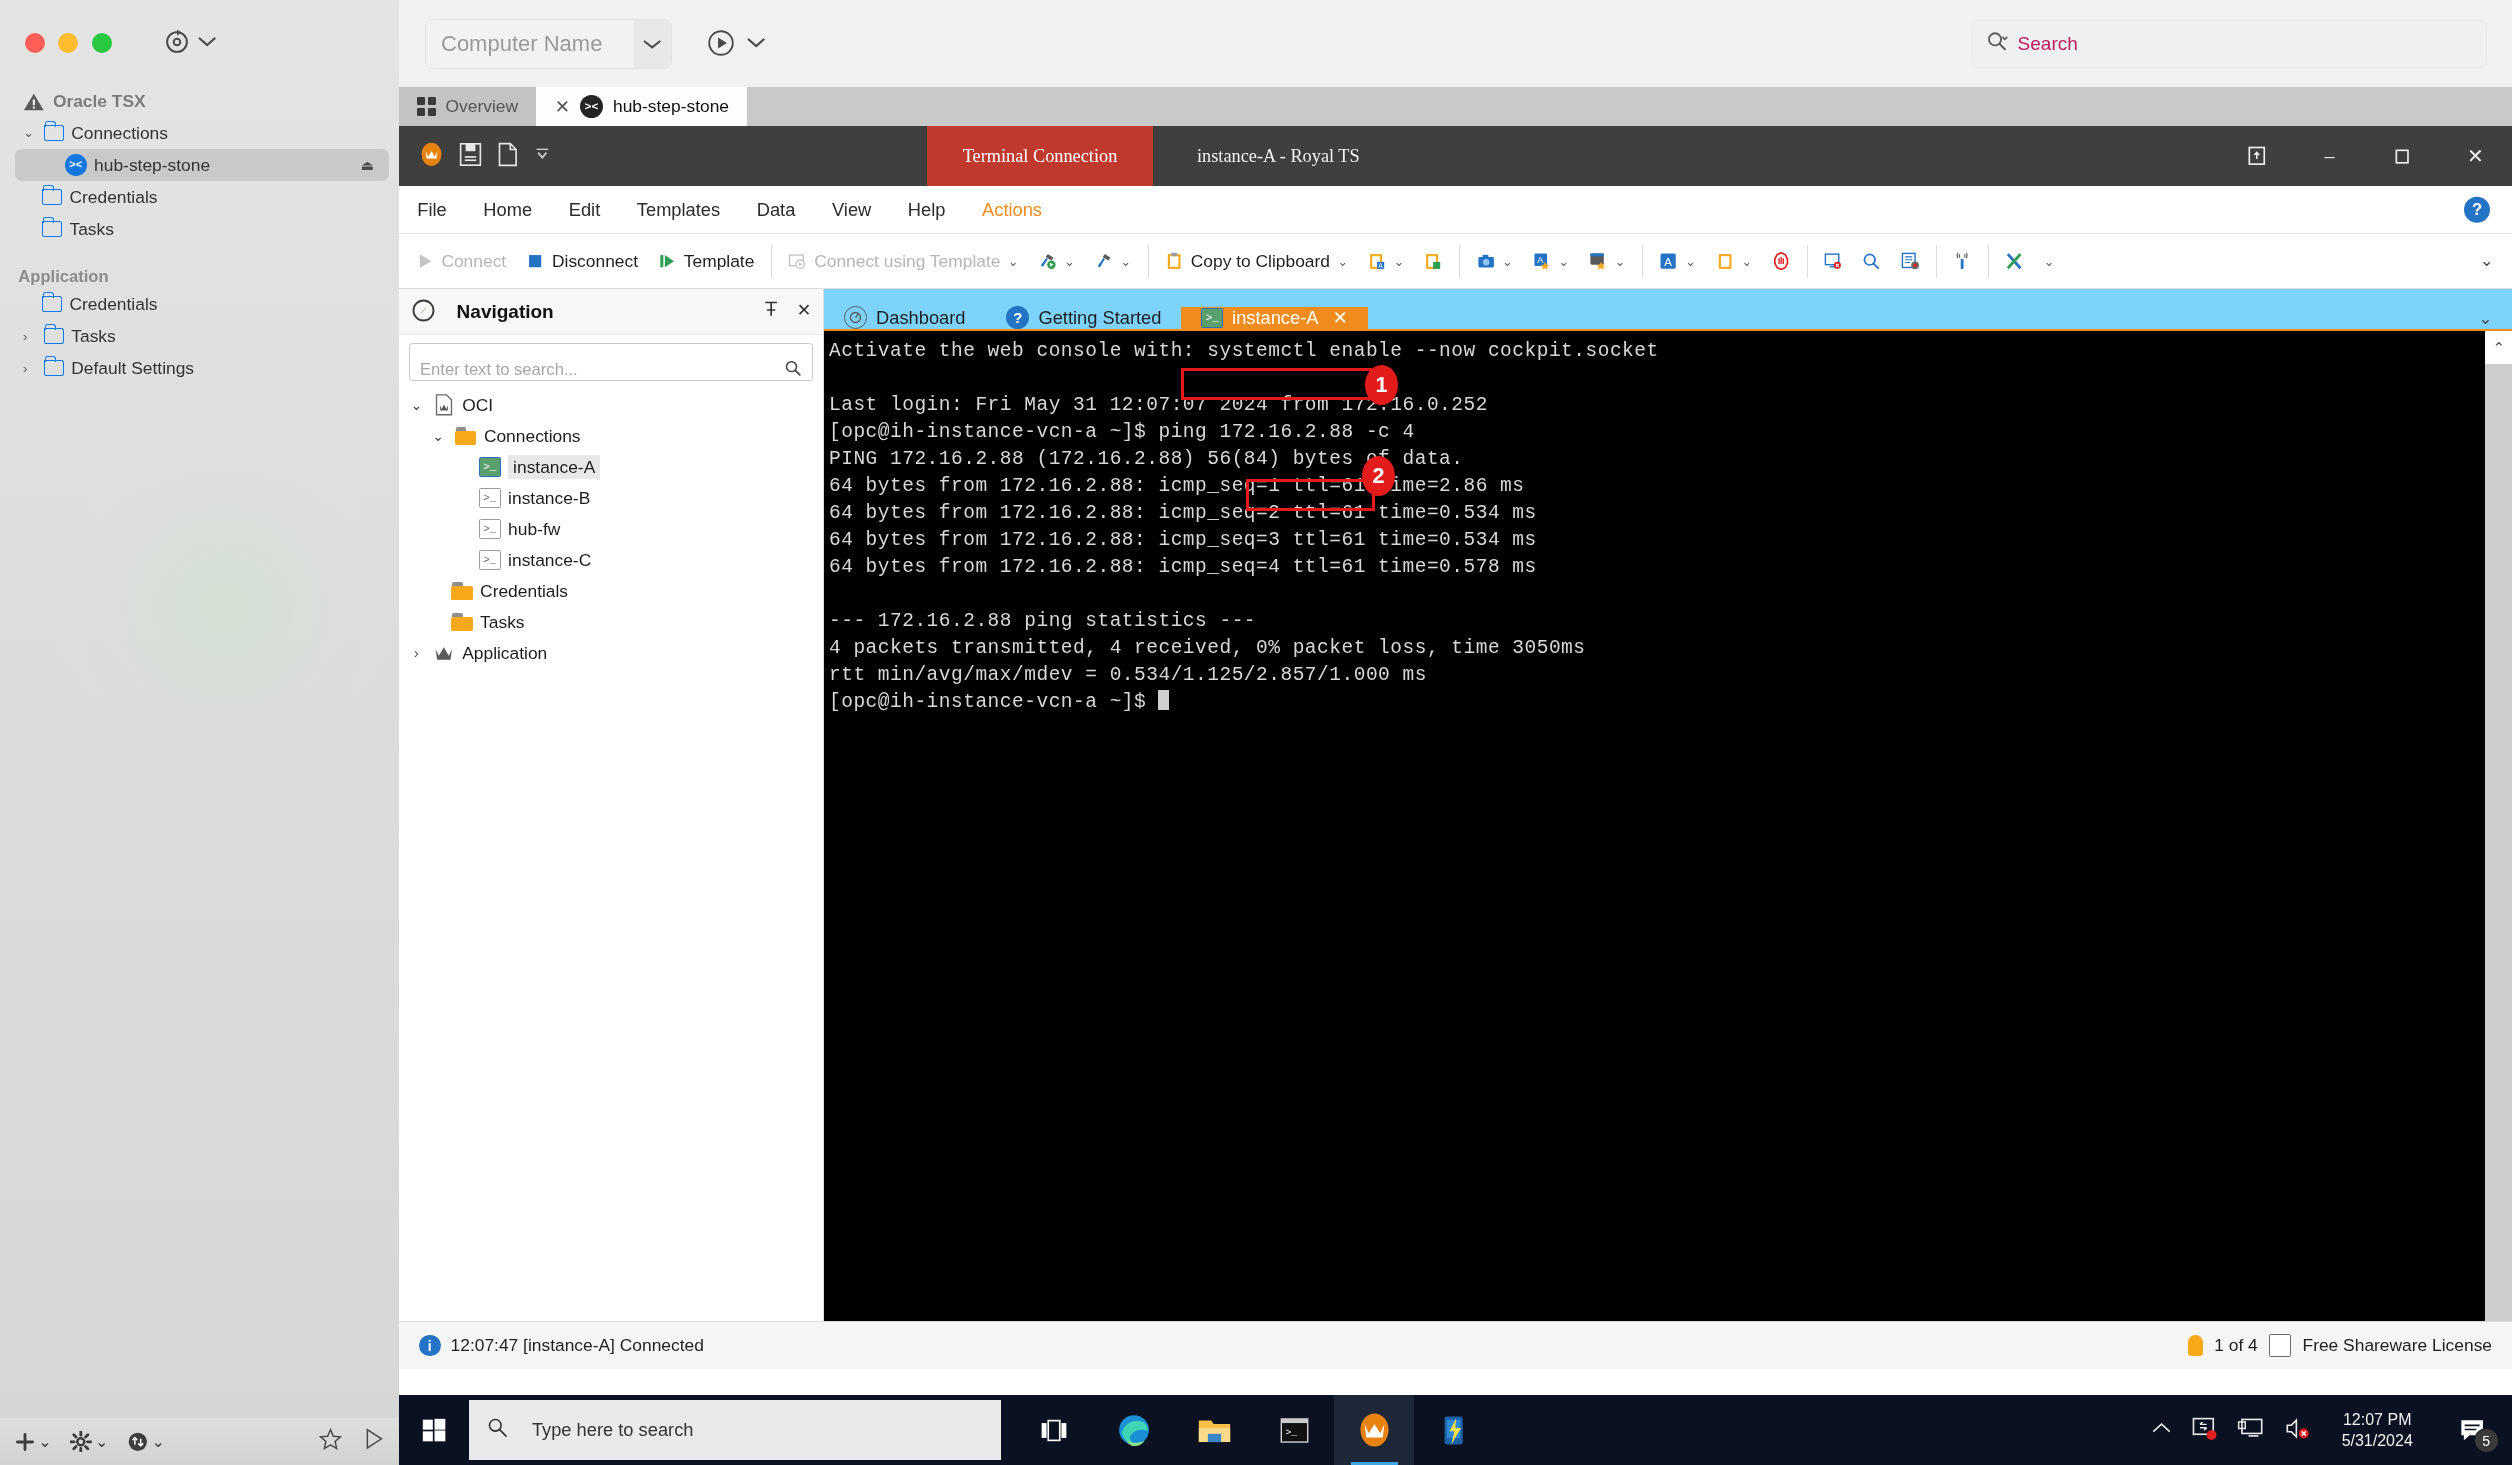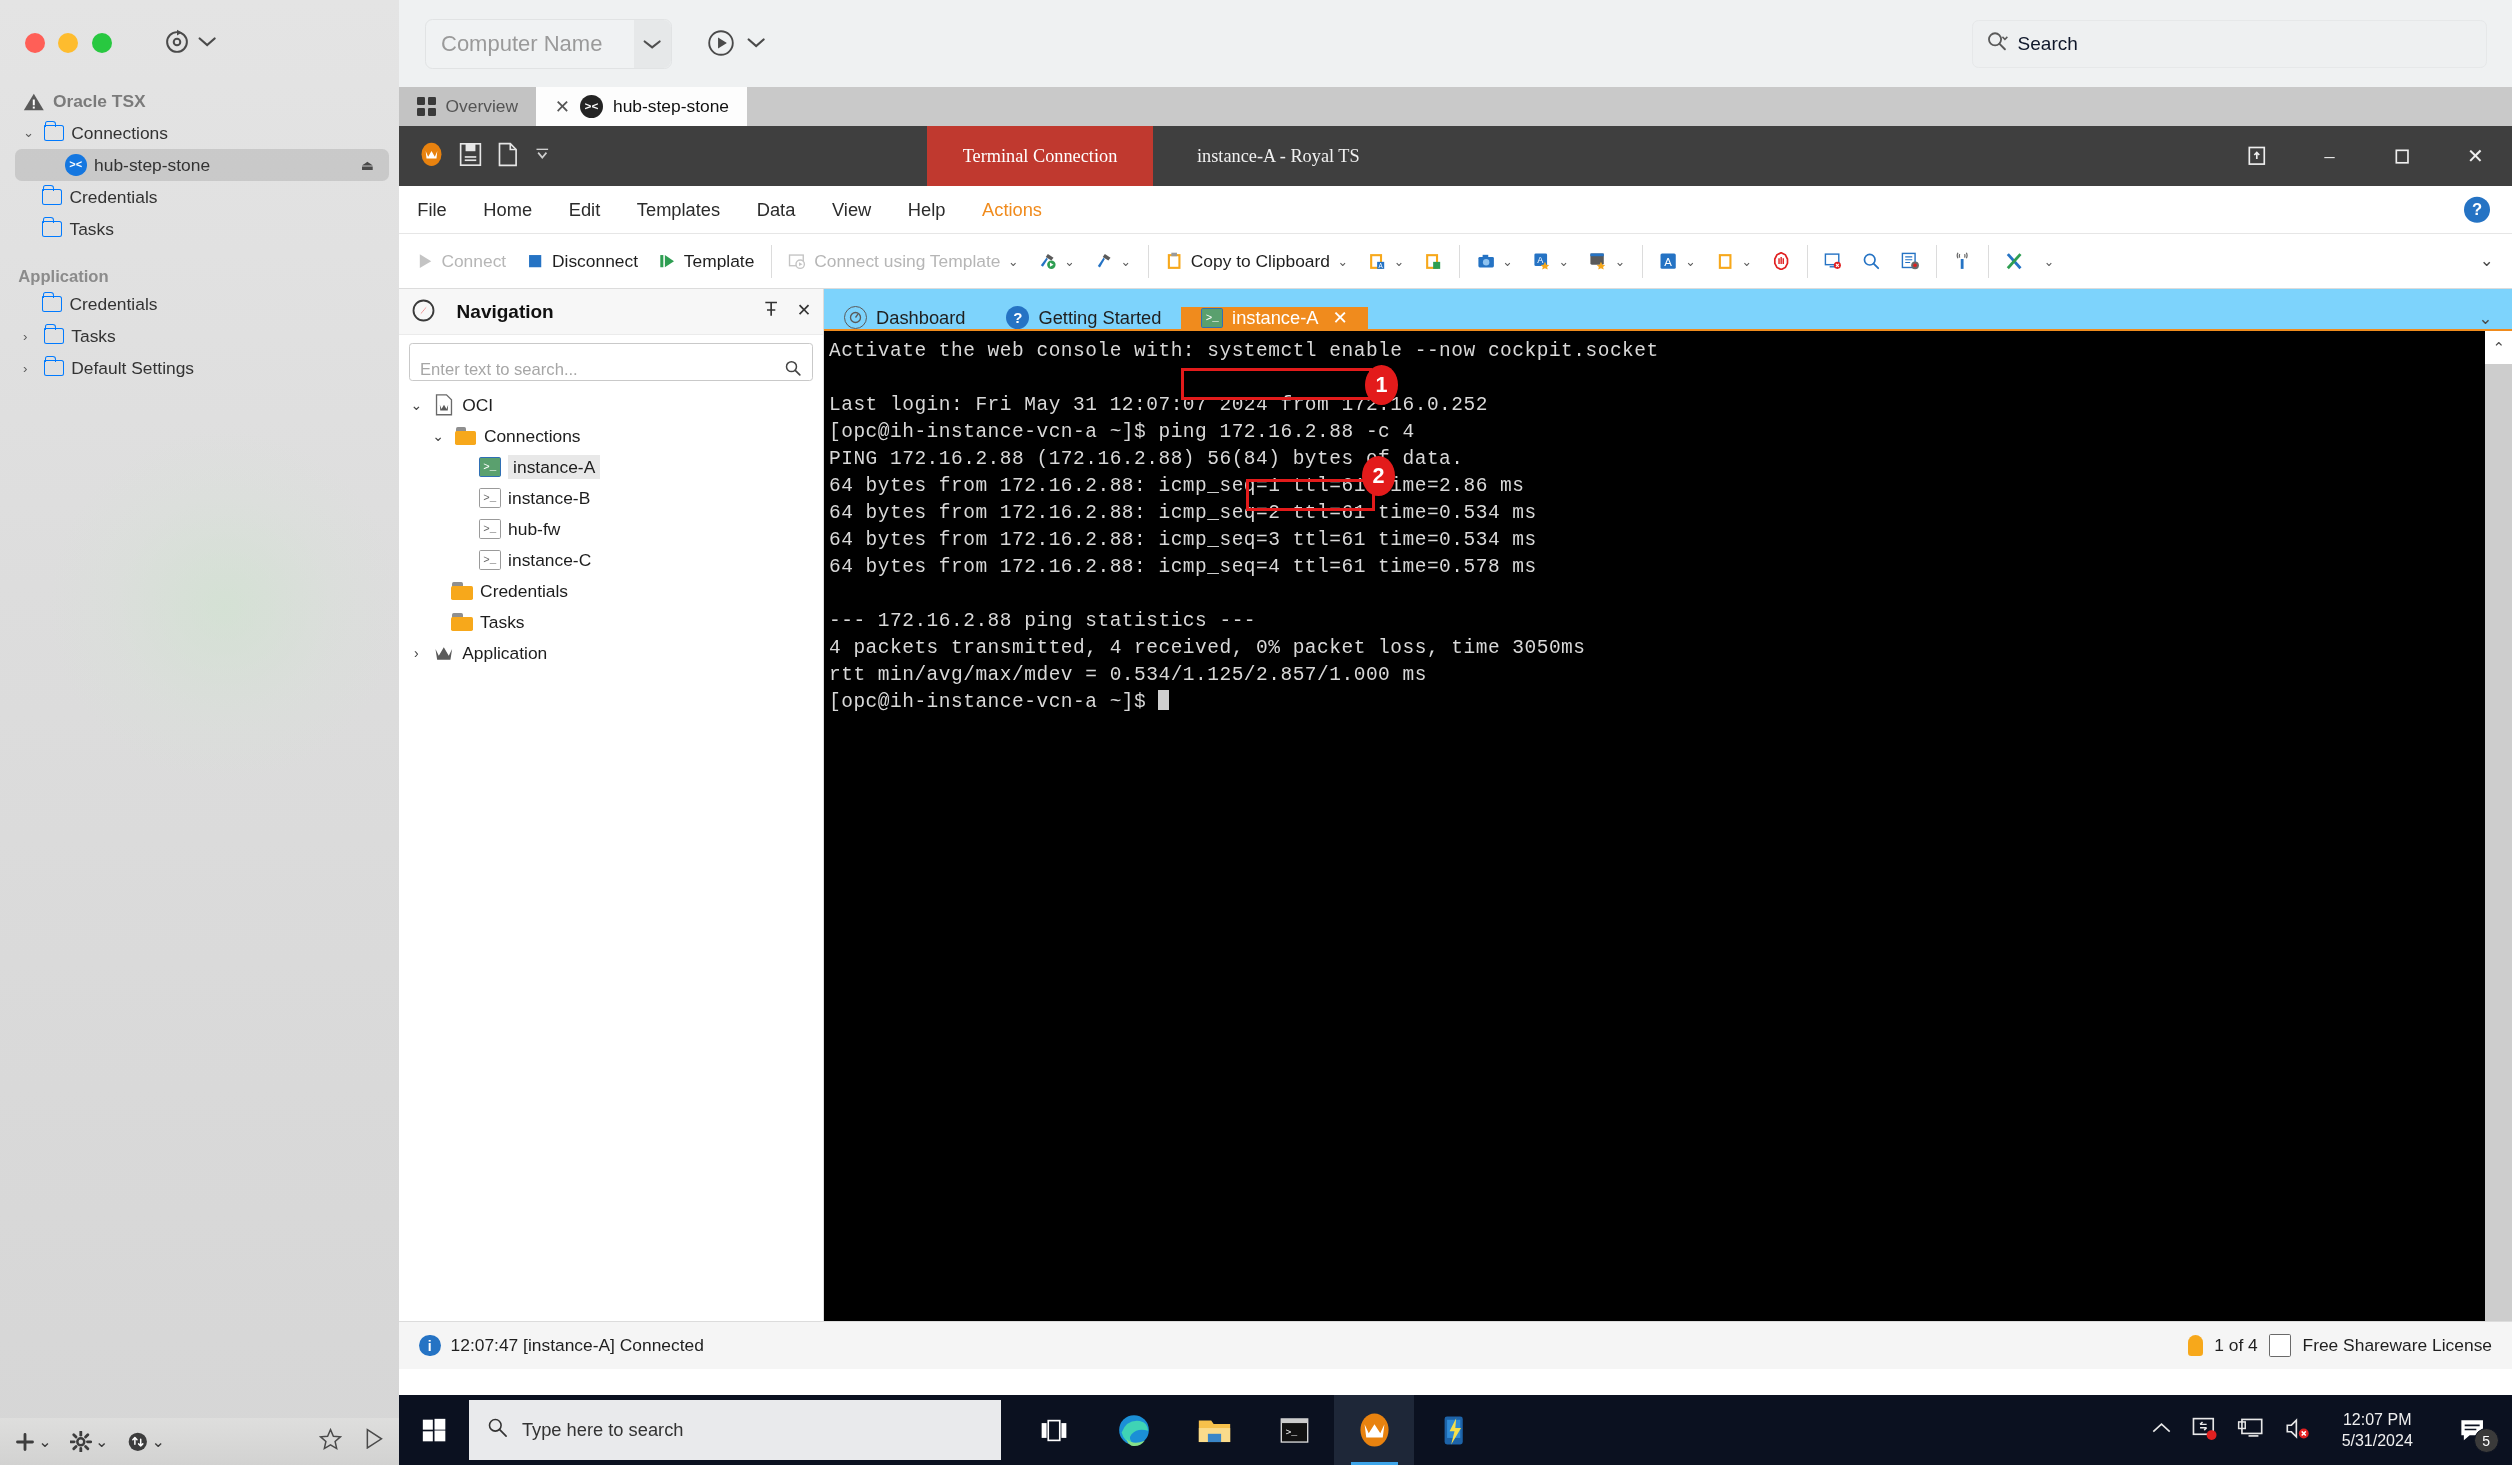--- a/index.html
+++ b/index.html
@@ -91,21 +91,21 @@
     margin-left: auto; width: 37px; height: 100%; background: #e6e8e9;
     border-top-right-radius: 7.5px; border-bottom-right-radius: 7.5px;
     display: flex; align-items: center; justify-content: center; color: #555;
   }
   .playbtn { position: absolute; left: 306px; top: 26.6px; display: flex; align-items: center; gap: 10px; }
   .vm-search {
     position: absolute; right: 25px; top: 20px; width: 515px; height: 48px;
     border: 0.8px solid #e6e8e9; border-radius: 6.6px; background: #eef0f1;
     display: flex; align-items: center; padding: 0 13.3px; gap: 8.3px;
   }
-  .vm-search span { font-size: 19px; color: #0f172a; }
+  .vm-search span { font-size: 19px; color: #be185d; }
 
   
   .vm-tabs {
     position: absolute; left: 0; top: 87px; width: 2113px; height: 39px;
     background: #c9c9c9; display: flex; align-items: flex-end;
   }
   .vtab {
     height: 39px; display: flex; align-items: center; gap: 10px;
     padding: 0 18.3px; font-size: 17.4px; color: #555; background: #c3c3c3;
   }
@@ -240,21 +240,21 @@
   .cert-ico { width: 21.6px; height: 23px; border: 1.7px solid #6a6a6a; border-radius: 1.7px; background: #fff; }
 
   
   .taskbar {
     position: absolute; left: 0; bottom: 0; width: 2113px; height: 70px;
     background: #0b1120; display: flex; align-items: center;
   }
   .winlogo { width: 70px; height: 70px; display: flex; align-items: center; justify-content: center; }
   .tb-search {
     width: 532px; height: 60px; background: #e9eaec; display: flex; align-items: center;
-    gap: 13px; padding: 0 18.3px; color: #333; font-size: 18.3px; margin-right: 13.3px;
+    gap: 23px; padding: 0 18.3px; color: #333; font-size: 18.3px; margin-right: 13.3px;
   }
   .tb-ico { width: 80px; height: 70px; display: flex; align-items: center; justify-content: center; }
   .tb-ico.active { background: #1e2738; position: relative; }
   .tb-ico.active::after { content: ""; position: absolute; bottom: 0; left: 16.6px; right: 16.6px; height: 3.3px; background: #3da5ea; }
   .tray { margin-left: auto; display: flex; align-items: center; gap: 18.3px; padding-right: 8.3px; color: #e8e8e8; }
   .clock { text-align: center; font-size: 16px; line-height: 21px; color: #f0f0f0; padding: 0 11.6px; }
   .notif { width: 61px; height: 70px; display: flex; align-items: center; justify-content: center; position: relative; }
   .notif-badge {
     position: absolute; right: 5px; bottom: 11.6px; width: 25px; height: 25px; border-radius: 50%;
     background: #3a3a3a; color: #fff; font-size: 14px; display: flex; align-items: center; justify-content: center;

